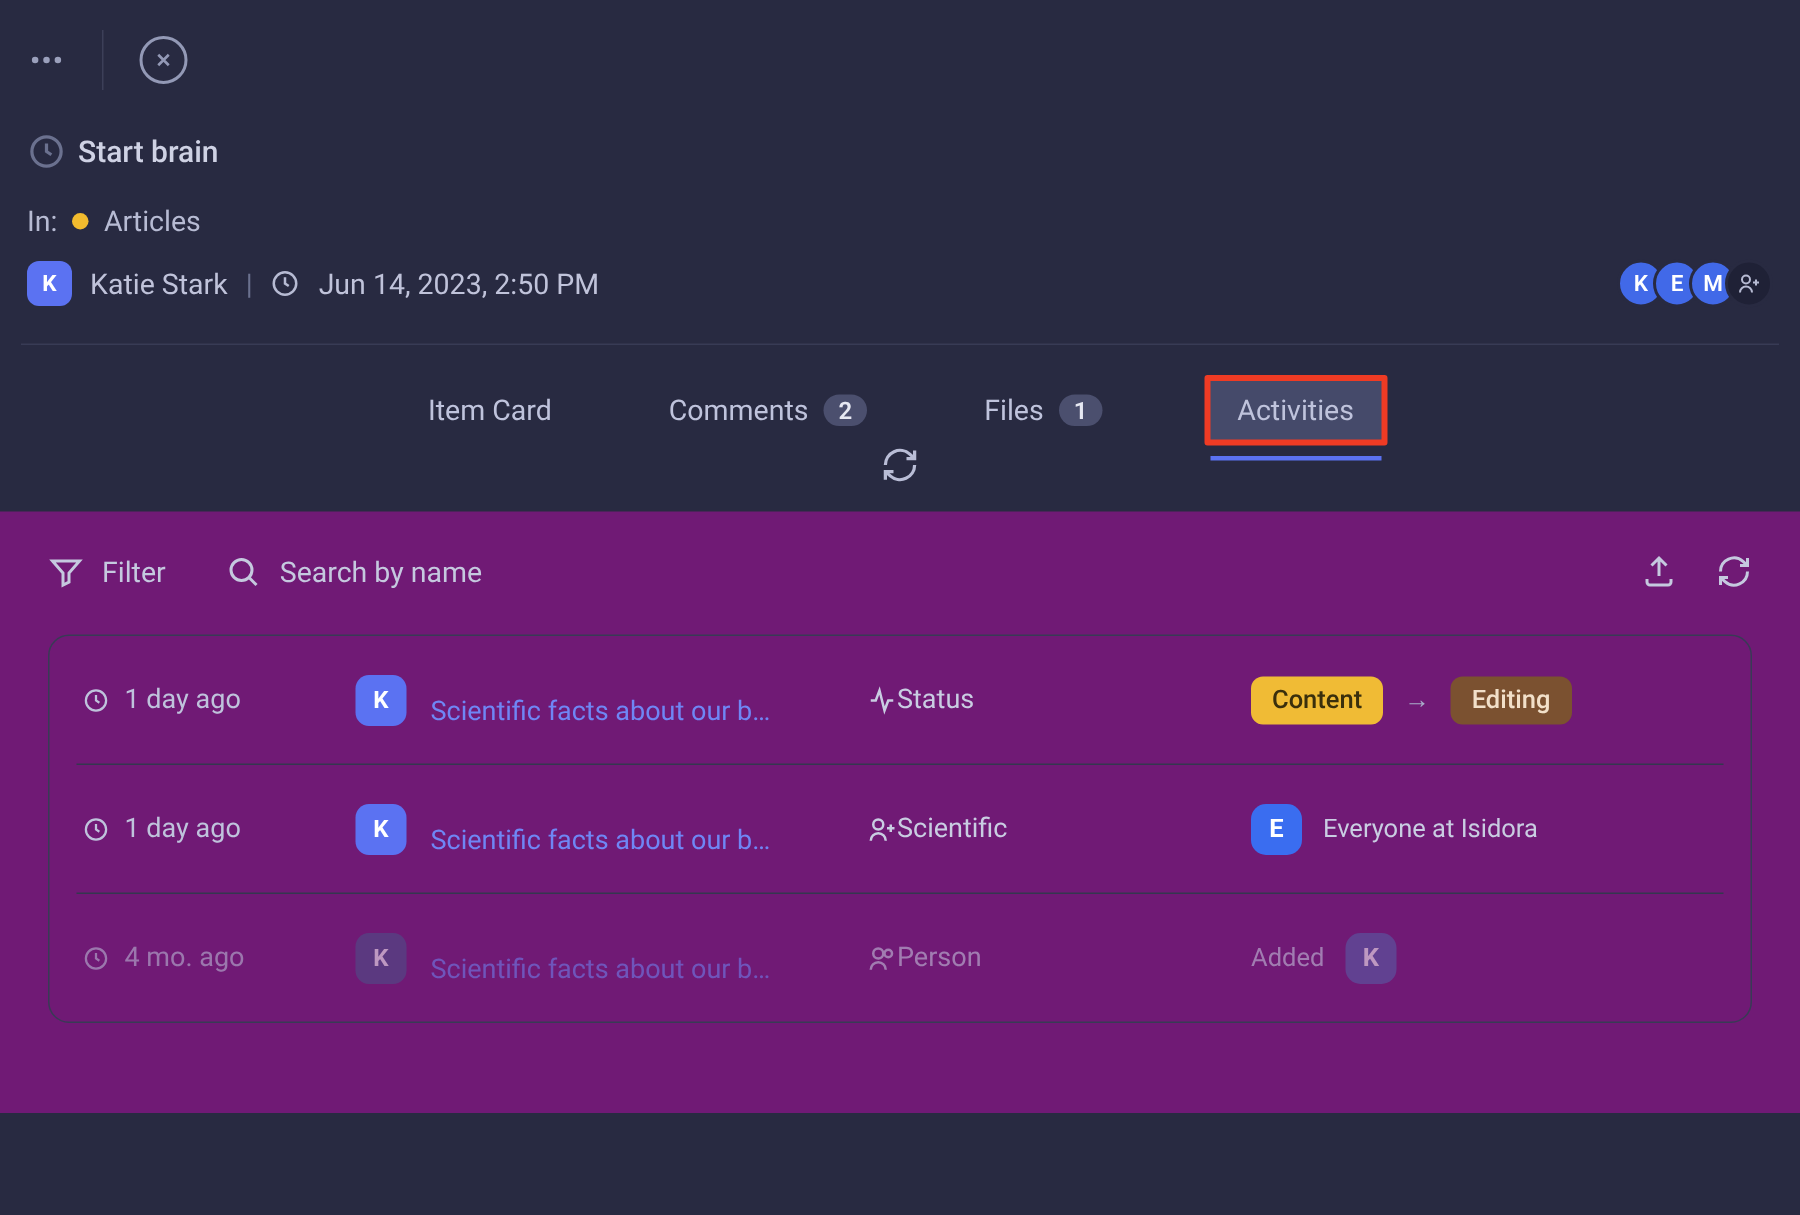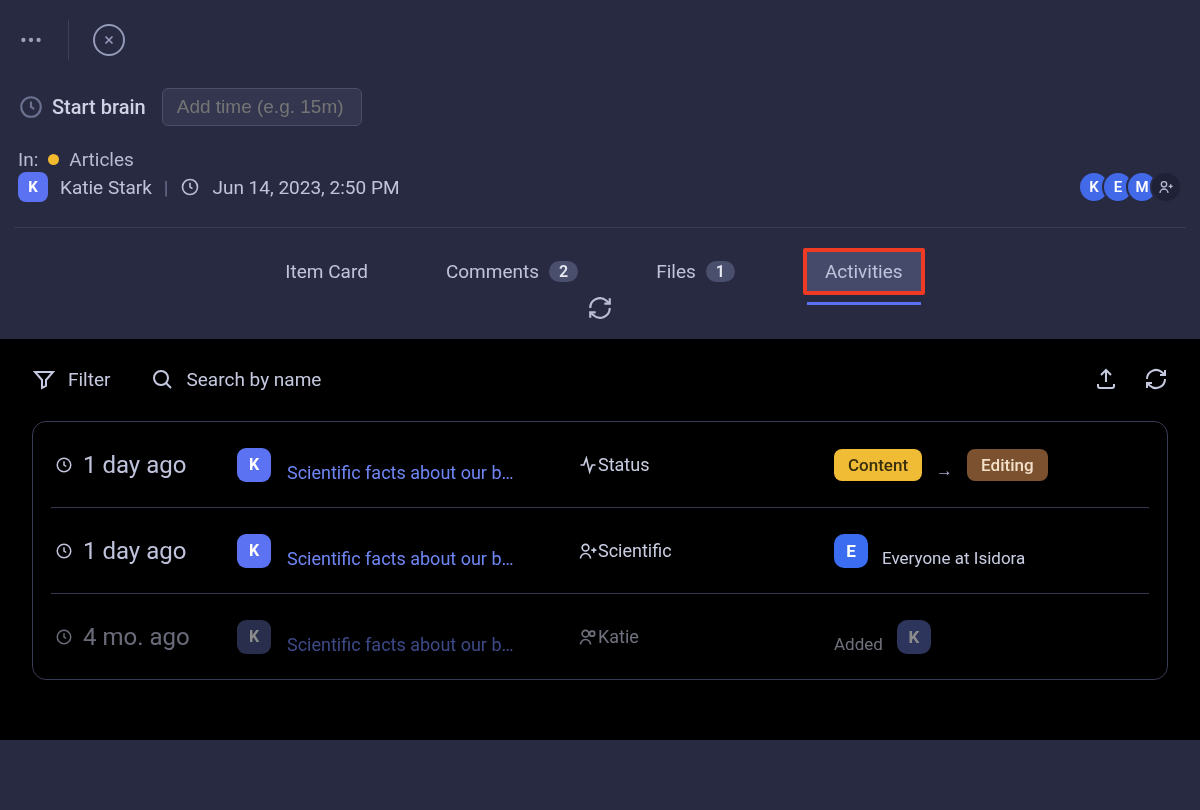--- a/index.html
+++ b/index.html
@@ -79,21 +79,21 @@
     }
     .meta {
       padding: 0 18px 14px 18px;
     }
     .in-row {
       display: flex;
       align-items: center;
       gap: 10px;
       font-size: 19px;
       color: #b7bbd3;
-      margin-bottom: 0;
+      margin-bottom: 14px;
     }
     .dot {
       width: 11px;
       height: 11px;
       border-radius: 50%;
       background: #f2bb2e;
     }
     .author-row {
       display: flex;
       align-items: center;
@@ -188,21 +188,21 @@
       color: #e6e8f2;
       border-radius: 12px;
       padding: 1px 10px;
       font-size: 16px;
       font-weight: 600;
     }
     .refresh-icon {
       color: #b9bdd6;
     }
     .body {
-      background: #000000;
+      background: #701a75;
       padding: 28px 32px 60px 32px;
     }
     .toolbar {
       display: flex;
       align-items: center;
       justify-content: space-between;
       margin-bottom: 30px;
     }
     .toolbar-left {
       display: flex;
@@ -233,21 +233,21 @@
       align-items: center;
       padding: 24px 4px;
       border-bottom: 1px solid #34374f;
       gap: 16px;
     }
     .row:last-child { border-bottom: none; opacity: 0.55; }
     .row .time {
       display: flex;
       align-items: center;
       gap: 10px;
-      font-size: 24px;
+      font-size: 18px;
       color: #bfc3dc;
       width: 150px;
     }
     .row .av {
       width: 34px;
       height: 34px;
       border-radius: 9px;
       background: #5b72f2;
       color: #fff;
       display: flex;
@@ -270,21 +270,21 @@
     .row .type {
       display: flex;
       align-items: center;
       font-size: 18px;
       color: #c9cde2;
       width: 240px;
       margin-left: 10px;
     }
     .row .value {
       display: flex;
-      align-items: flex-end;
+      align-items: center;
       gap: 14px;
       font-size: 17px;
       color: #c9cde2;
       flex: 1;
     }
     .tag {
       padding: 6px 14px;
       border-radius: 8px;
       font-weight: 500;
     }
@@ -329,21 +329,20 @@
 <div class="timer-row">
   <div class="start-timer">
     <span class="timer-icon">
       <svg width="26" height="26" viewBox="0 0 24 24" fill="none" stroke="currentColor" stroke-width="2">
           <circle cx="12" cy="12" r="9"></circle>
           <path d="M12 7v5l3 2"></path>
         </svg>
     </span>
     <span>Start brain</span>
   </div>
-  <input class="add-time" placeholder="Add time (e.g. 15m)" style="">
 </div>
 
 <div class="meta">
   <div class="in-row">
     <span>In:</span>
     <span class="dot"></span>
     <span>Articles</span>
   </div>
   <div class="author-row">
     <div class="author-left">
@@ -501,21 +500,21 @@
       <div class="av">K</div>
       <div class="link">Scientific facts about our b…</div>
       <div class="type">
         <span>
             <svg width="20" height="20" viewBox="0 0 24 24" fill="none" stroke="currentColor" stroke-width="2">
               <circle cx="9" cy="8" r="4"></circle>
               <path d="M3 21c0-3.3 2.7-6 6-6s6 2.7 6 6"></path>
               <circle cx="17" cy="8" r="3"></circle>
             </svg>
           </span>
-        <span>Katie</span>
+        <span>Person</span>
       </div>
       <div class="value">
         <span>Added</span>
         <div class="av-sm k">K</div>
       </div>
     </div>
   </div>
 </div>
 
 </body></html>

